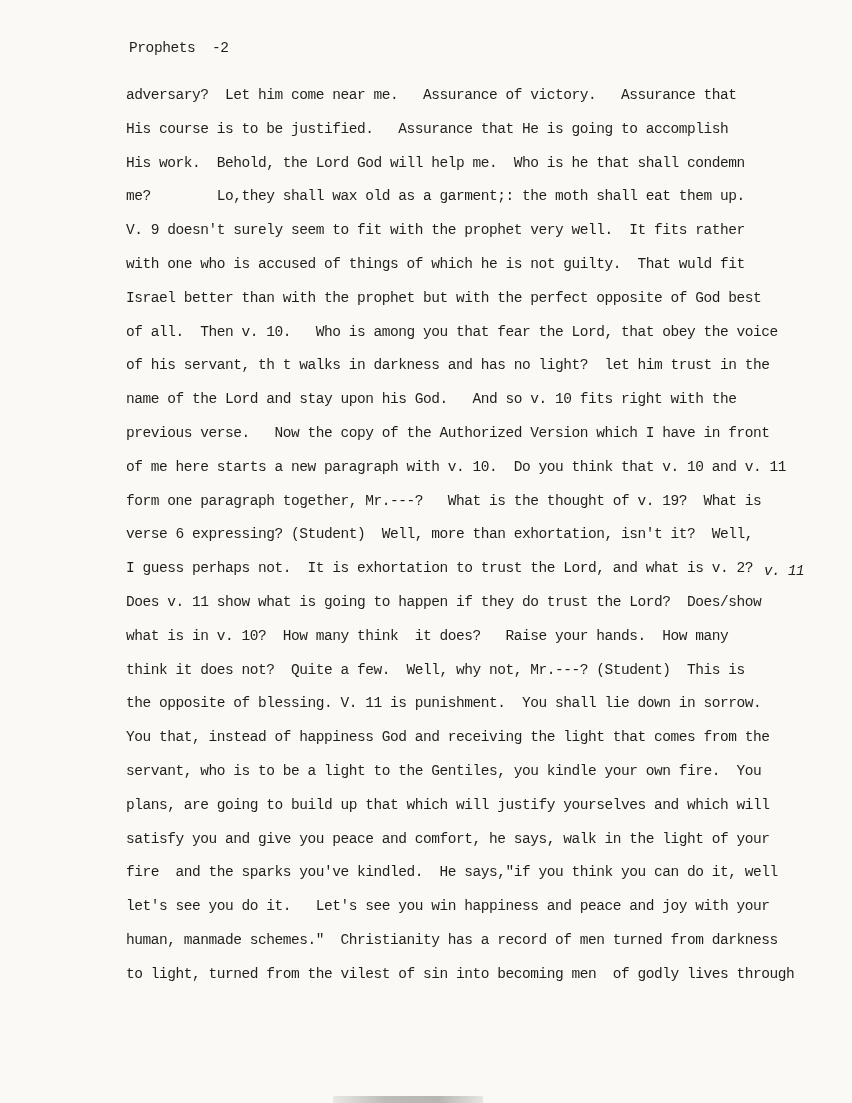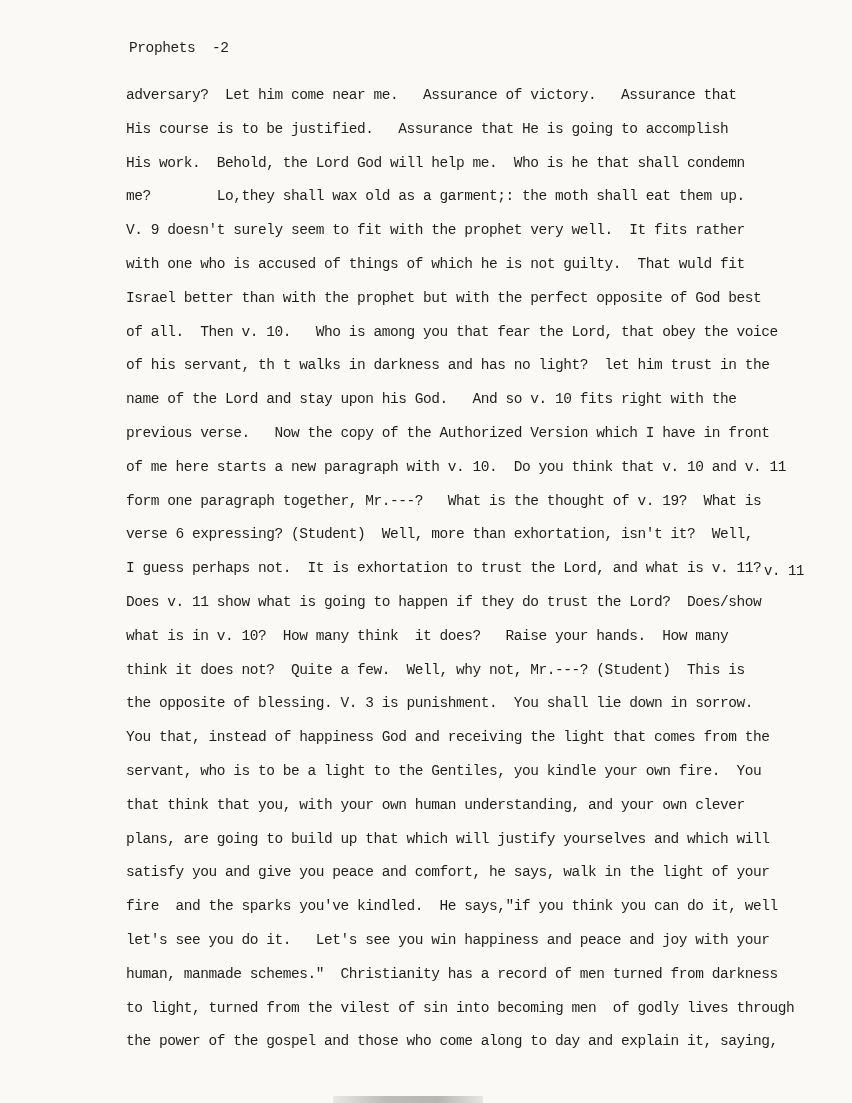--- a/index.html
+++ b/index.html
@@ -47,20 +47,21 @@
     font-size: 14.5px;
     letter-spacing: -0.45px;
   }
   .interlinear-insertion {
     position: absolute;
     top: 563px;
     left: 764px;
     font-size: 14px;
     white-space: pre;
     letter-spacing: -0.4px;
+    font-style: italic;
   }
   .scan-artifact-bar {
     position: absolute;
     top: 1096px;
     left: 333px;
     width: 150px;
     height: 7px;
     background: linear-gradient(90deg, #e9e8e4, #bdbcb8 35%, #b7b6b2 70%, #e6e5e1);
     border-radius: 1px;
   }
@@ -81,34 +82,32 @@
       <div class="text-line">V. 9 doesn't surely seem to fit with the prophet very well.  It fits rather</div>
       <div class="text-line">with one who is accused of things of which he is not guilty.  That wuld fit</div>
       <div class="text-line">Israel better than with the prophet but with the perfect opposite of God best</div>
       <div class="text-line">of all.  Then v. 10.   Who is among you that fear the Lord, that obey the voice</div>
       <div class="text-line">of his servant, th t walks in darkness and has no light?  let him trust in the</div>
       <div class="text-line">name of the Lord and stay upon his God.   And so v. 10 fits right with the</div>
       <div class="text-line">previous verse.   Now the copy of the Authorized Version which I have in front</div>
       <div class="text-line">of me here starts a new paragraph with v. 10.  Do you think that v. 10 and v. 11</div>
       <div class="text-line">form one paragraph together, Mr.---?   What is the thought of v. 19?  What is</div>
       <div class="text-line">verse 6 expressing? (Student)  Well, more than exhortation, isn't it?  Well,</div>
-      <div class="text-line">I guess perhaps not.  It is exhortation to trust the Lord, and what is v. 11?</div>
+      <div class="text-line">I guess perhaps not.  It is exhortation to trust the Lord, and what is v. 2?</div>
       <div class="text-line">Does v. 11 show what is going to happen if they do trust the Lord?  Does/show</div>
       <div class="text-line">what is in v. 10?  How many think  it does?   Raise your hands.  How many</div>
       <div class="text-line">think it does not?  Quite a few.  Well, why not, Mr.---? (Student)  This is</div>
-      <div class="text-line">the opposite of blessing. V. 3 is punishment.  You shall lie down in sorrow.</div>
+      <div class="text-line">the opposite of blessing. V. 11 is punishment.  You shall lie down in sorrow.</div>
       <div class="text-line">You that, instead of happiness God and receiving the light that comes from the</div>
       <div class="text-line">servant, who is to be a light to the Gentiles, you kindle your own fire.  You</div>
-      <div class="text-line">that think that you, with your own human understanding, and your own clever</div>
       <div class="text-line">plans, are going to build up that which will justify yourselves and which will</div>
       <div class="text-line">satisfy you and give you peace and comfort, he says, walk in the light of your</div>
       <div class="text-line">fire  and the sparks you've kindled.  He says,"if you think you can do it, well</div>
       <div class="text-line">let's see you do it.   Let's see you win happiness and peace and joy with your</div>
       <div class="text-line">human, manmade schemes."  Christianity has a record of men turned from darkness</div>
       <div class="text-line">to light, turned from the vilest of sin into becoming men  of godly lives through</div>
-      <div class="text-line">the power of the gospel and those who come along to day and explain it, saying,</div>
     </div>
 
   <div class="interlinear-insertion">v. 11</div>
 
   <div class="scan-artifact-bar"></div>
 
 </div>
 
 </body></html>

